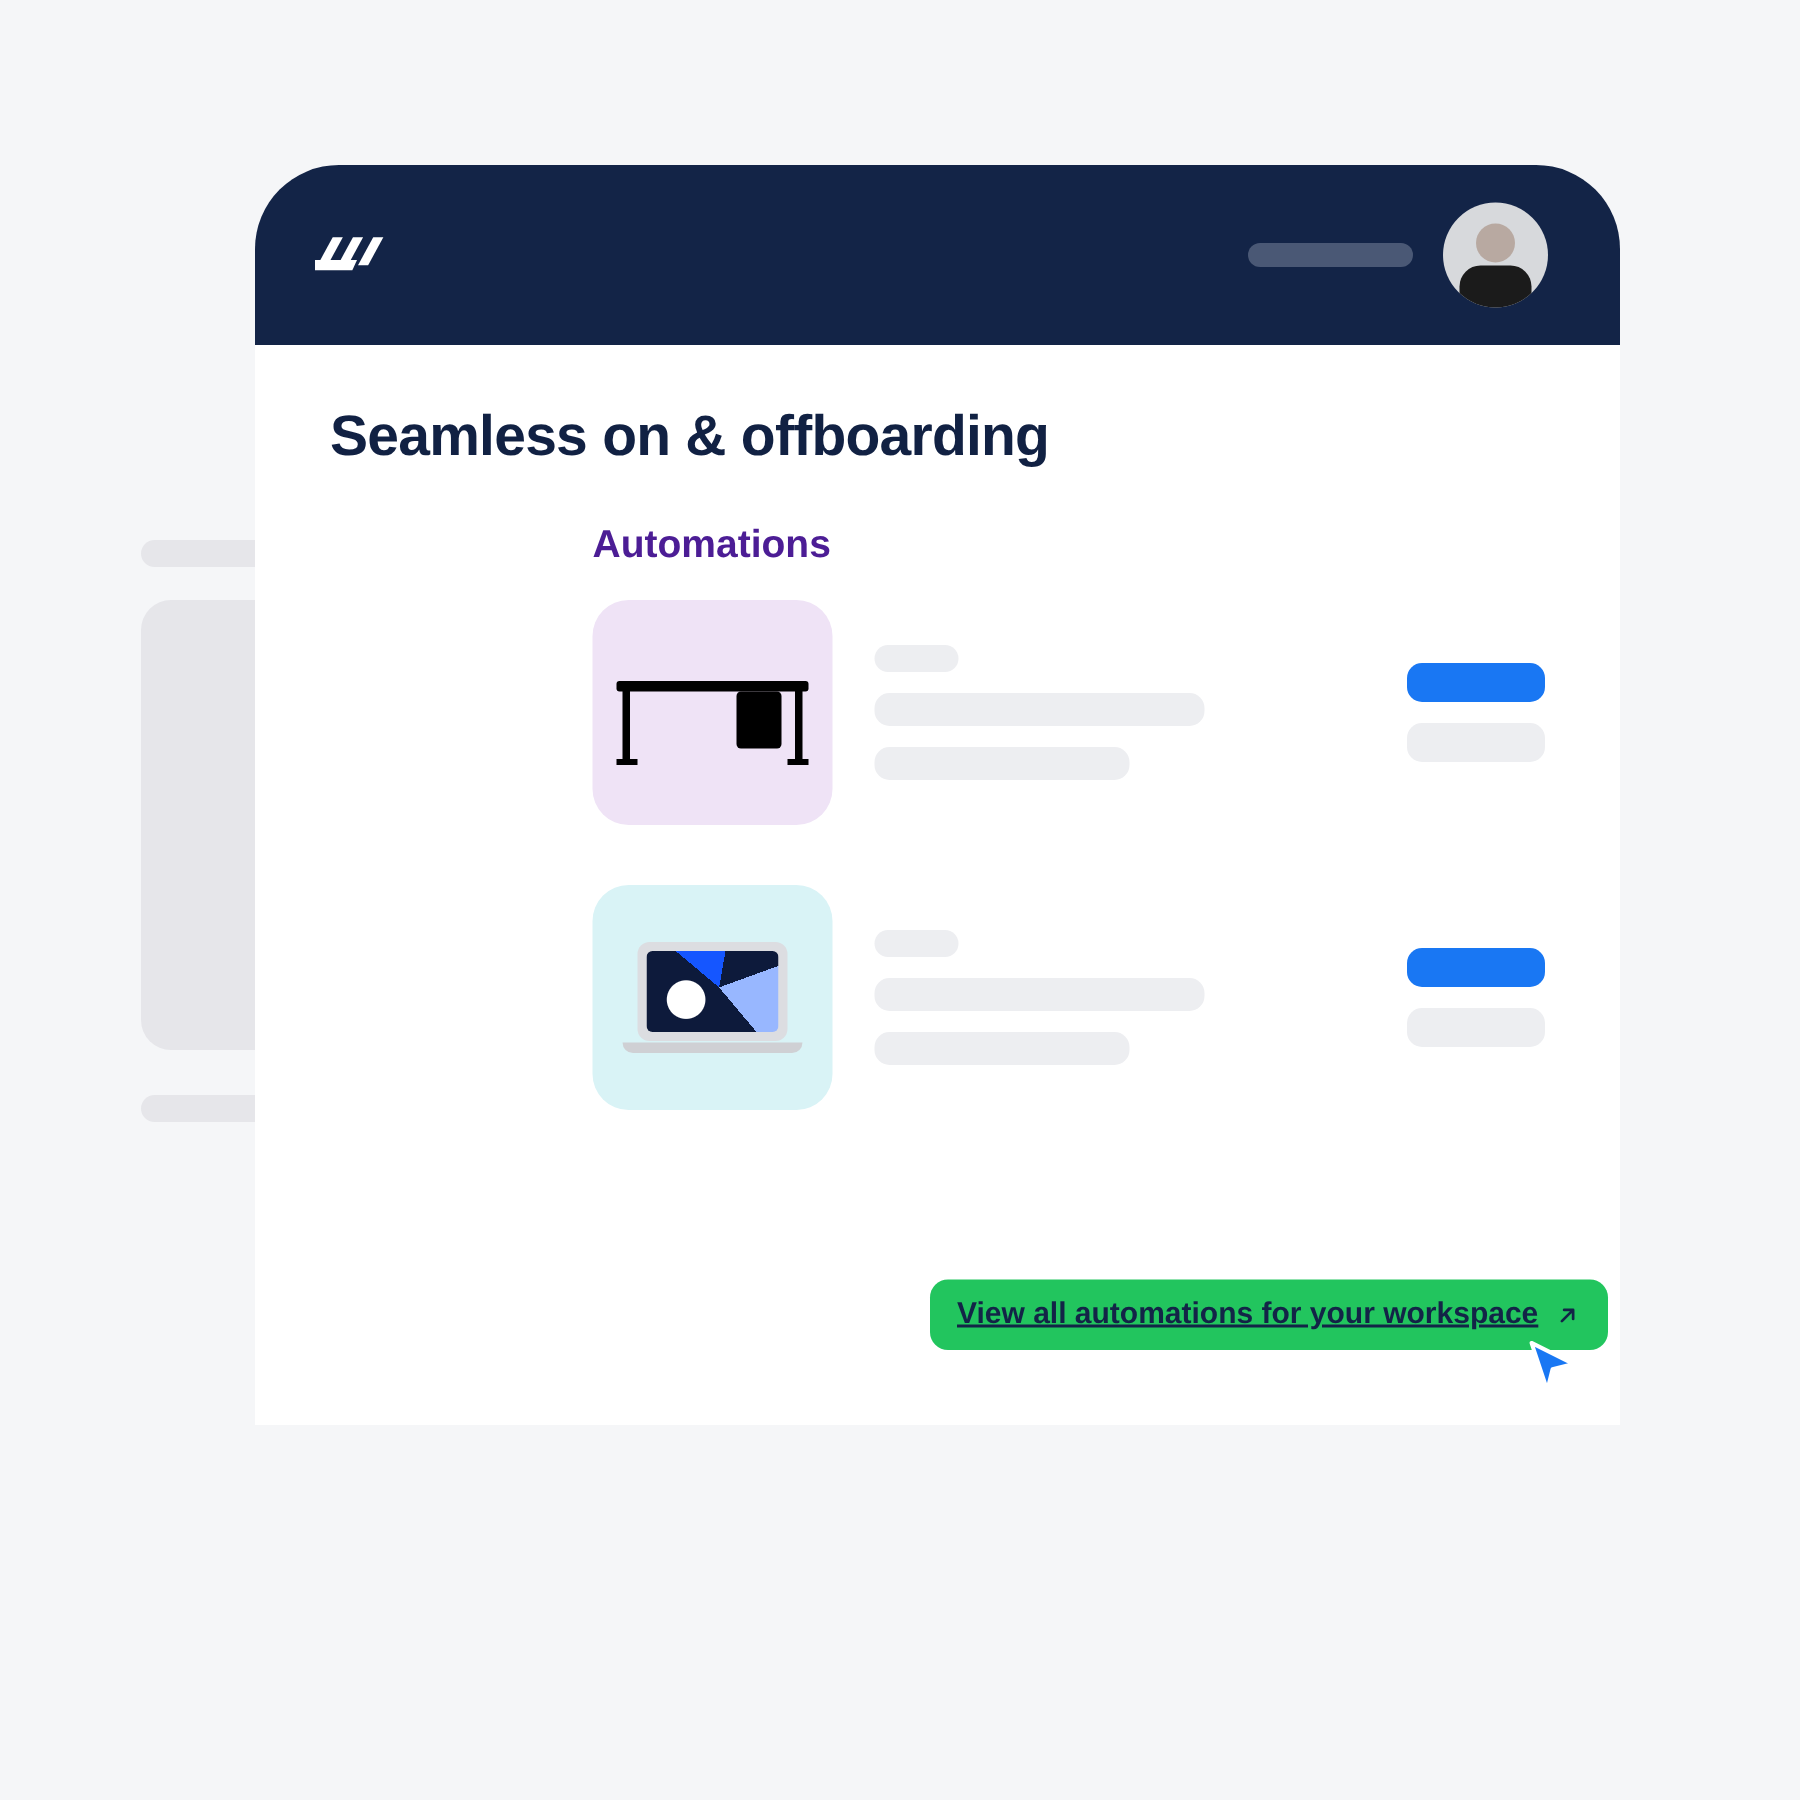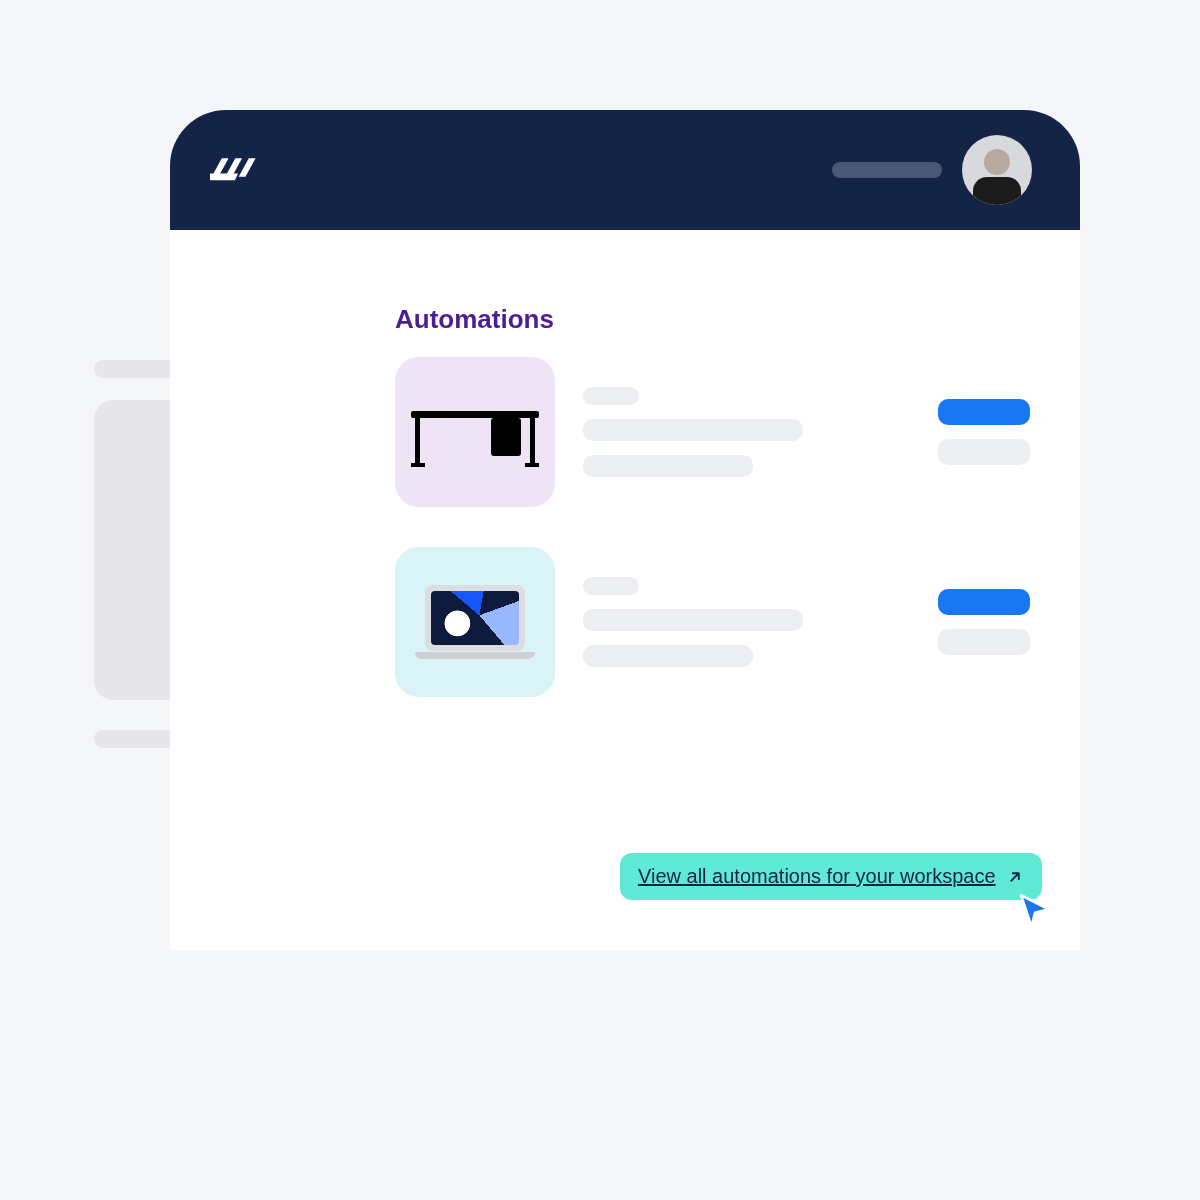--- a/index.html
+++ b/index.html
@@ -84,23 +84,23 @@
     .actions { display:flex; flex-direction:column; gap:14px; align-items:flex-end; }
     .btn { width:92px; height:26px; border-radius:10px; }
     .btn.primary { background:#1977f3; }
     .btn.ghost { background:#edeef1; }
 
     .view-all {
       position:absolute; left: 450px; bottom: 50px;
       display:inline-flex; align-items:center; gap:10px;
       padding: 12px 18px;
       border-radius: 12px;
-      background:#5eead4;
+      background:#22c55e;
       color:#132447;
-      font-size: 20px; font-weight: 400;
+      font-size: 20px; font-weight: 700;
       text-decoration: none;
     }
     .view-all .label { text-decoration: underline; }
     .cursor {
       position:absolute; left:844px; bottom:18px;
       width:42px; height:42px;
     }
 
     
     .desk { position:relative; width:128px; height:70px; }
@@ -150,20 +150,21 @@
           <polygon points="34,40 46,18 54,18 42,40"></polygon>
           <rect x="6" y="36" width="44" height="8" transform="skewX(-25)"></rect>
         </g>
       </svg>
       <div class="tspace"></div>
       <div class="titlepill"></div>
       <div class="avatar" role="img" aria-label="User avatar"></div>
     </div>
 
     <div class="content">
+      <h1 class="page-title">Seamless on &amp; offboarding</h1>
       <h2 class="section-title">Automations</h2>
 
       <div class="rows">
 
         <div class="row">
           <div class="thumb purple" role="img" aria-label="Office desk">
             <div class="desk">
               <div class="top"></div>
                 <div class="legL"></div>
                 <div class="legR"></div>

